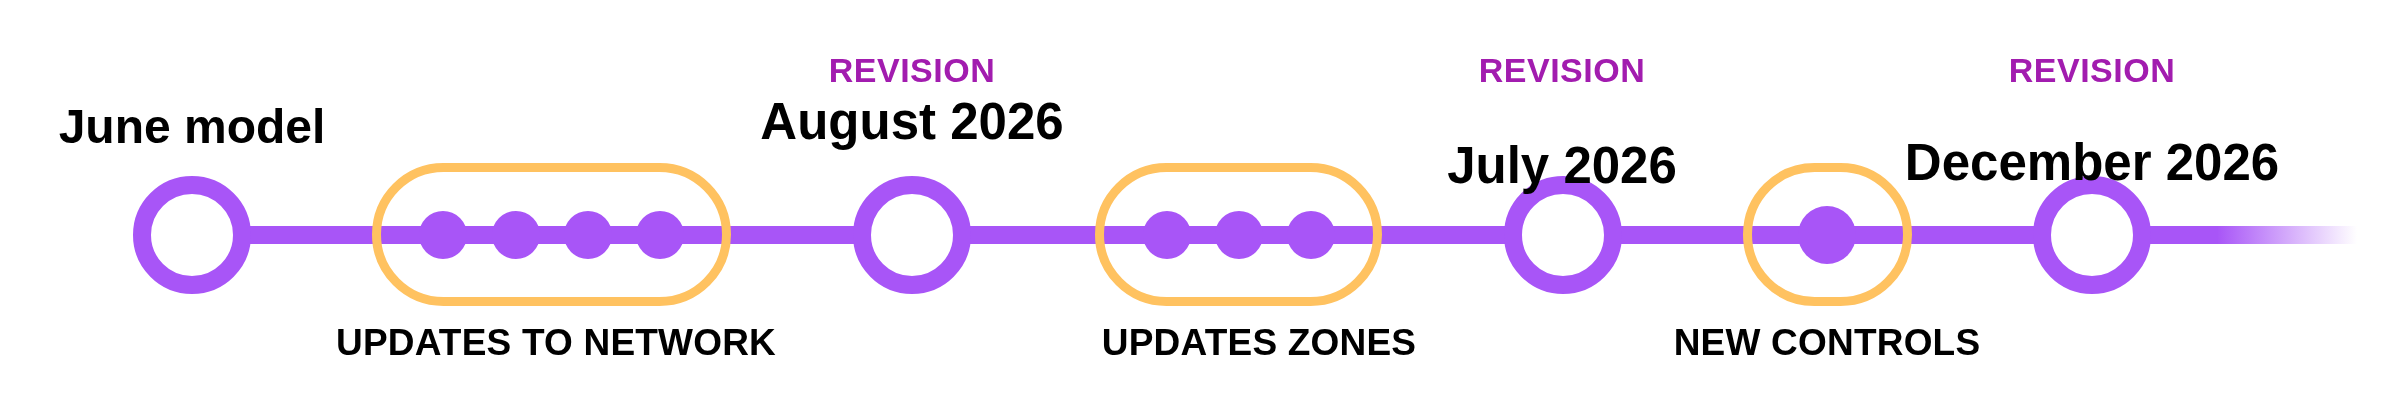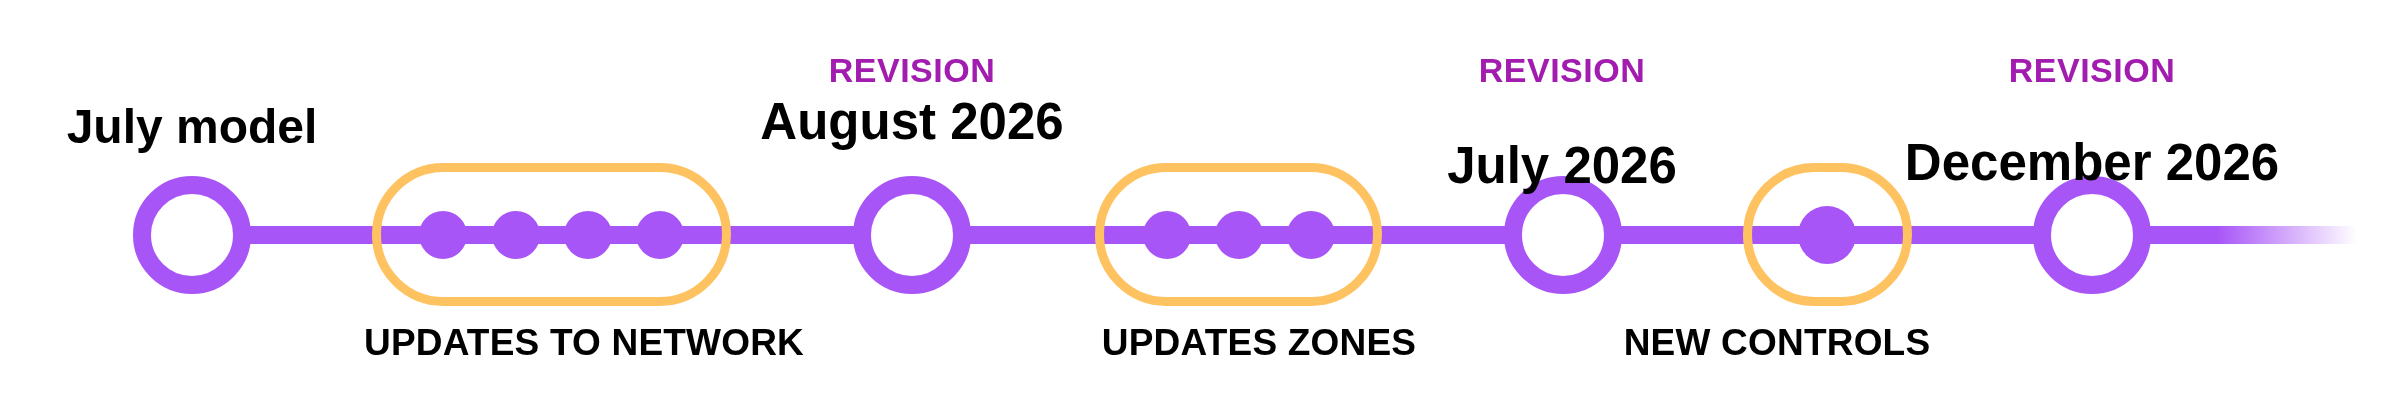--- a/index.html
+++ b/index.html
@@ -85,26 +85,26 @@
   </g>
 
   <g fill="#FFFFFF" stroke="#A855F7" stroke-width="18">
     <circle cx="192" cy="235" r="50"></circle>
     <circle cx="912" cy="235" r="50"></circle>
     <circle cx="1563" cy="235" r="50"></circle>
     <circle cx="2092" cy="235" r="50"></circle>
   </g>
 </svg>
 
-<div class="label title-blank" style="left:192px;">July model</div>
+<div class="label title-blank" style="left:192px;">June model</div>
 
 <div class="label kicker" style="left:912px;">REVISION</div>
 <div class="label date" style="left:912px;">August 2026</div>
 
 <div class="label kicker" style="left:1562px;">REVISION</div>
 <div class="label date" style="left:1562px;margin-top:44px;">July 2026</div>
 
 <div class="label kicker" style="left:2092px;">REVISION</div>
 <div class="label date" style="left:2092px;margin-top:41px;">December 2026</div>
 
-<div class="label group-caption" style="left:584px;">UPDATES TO NETWORK</div>
+<div class="label group-caption" style="left:556px;">UPDATES TO NETWORK</div>
 <div class="label group-caption" style="left:1259px;">UPDATES ZONES</div>
-<div class="label group-caption" style="left:1777px;text-align:right;">NEW CONTROLS</div>
+<div class="label group-caption" style="left:1827px;text-align:right;">NEW CONTROLS</div>
 
 </body></html>

